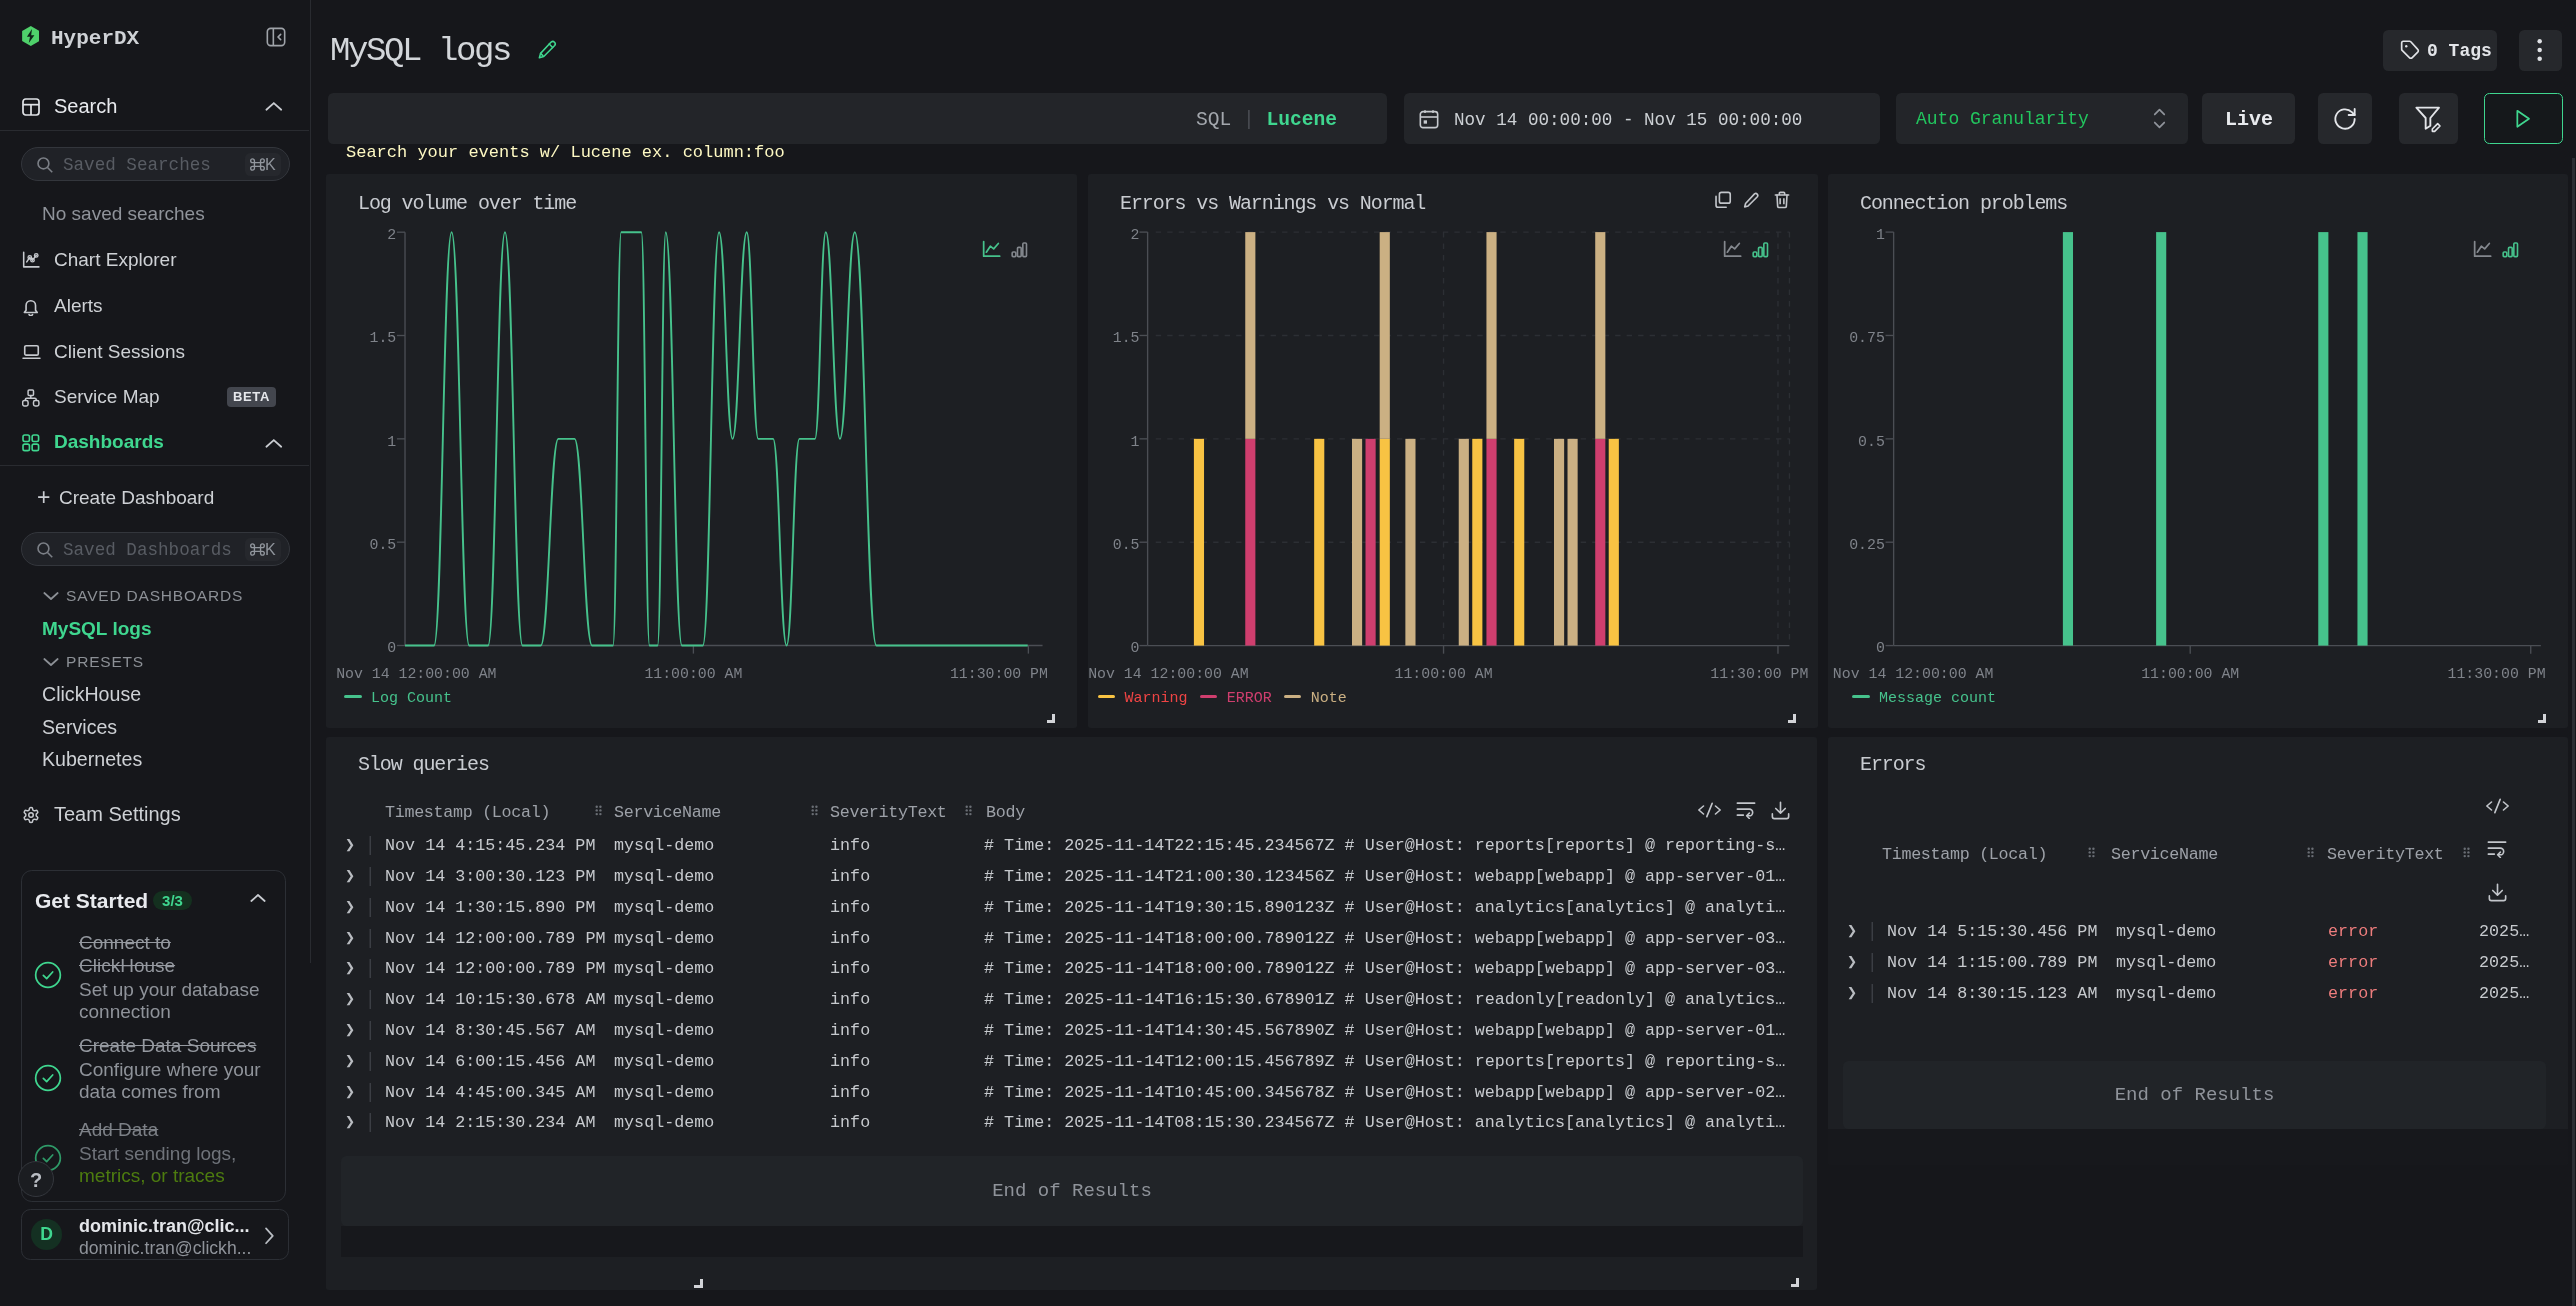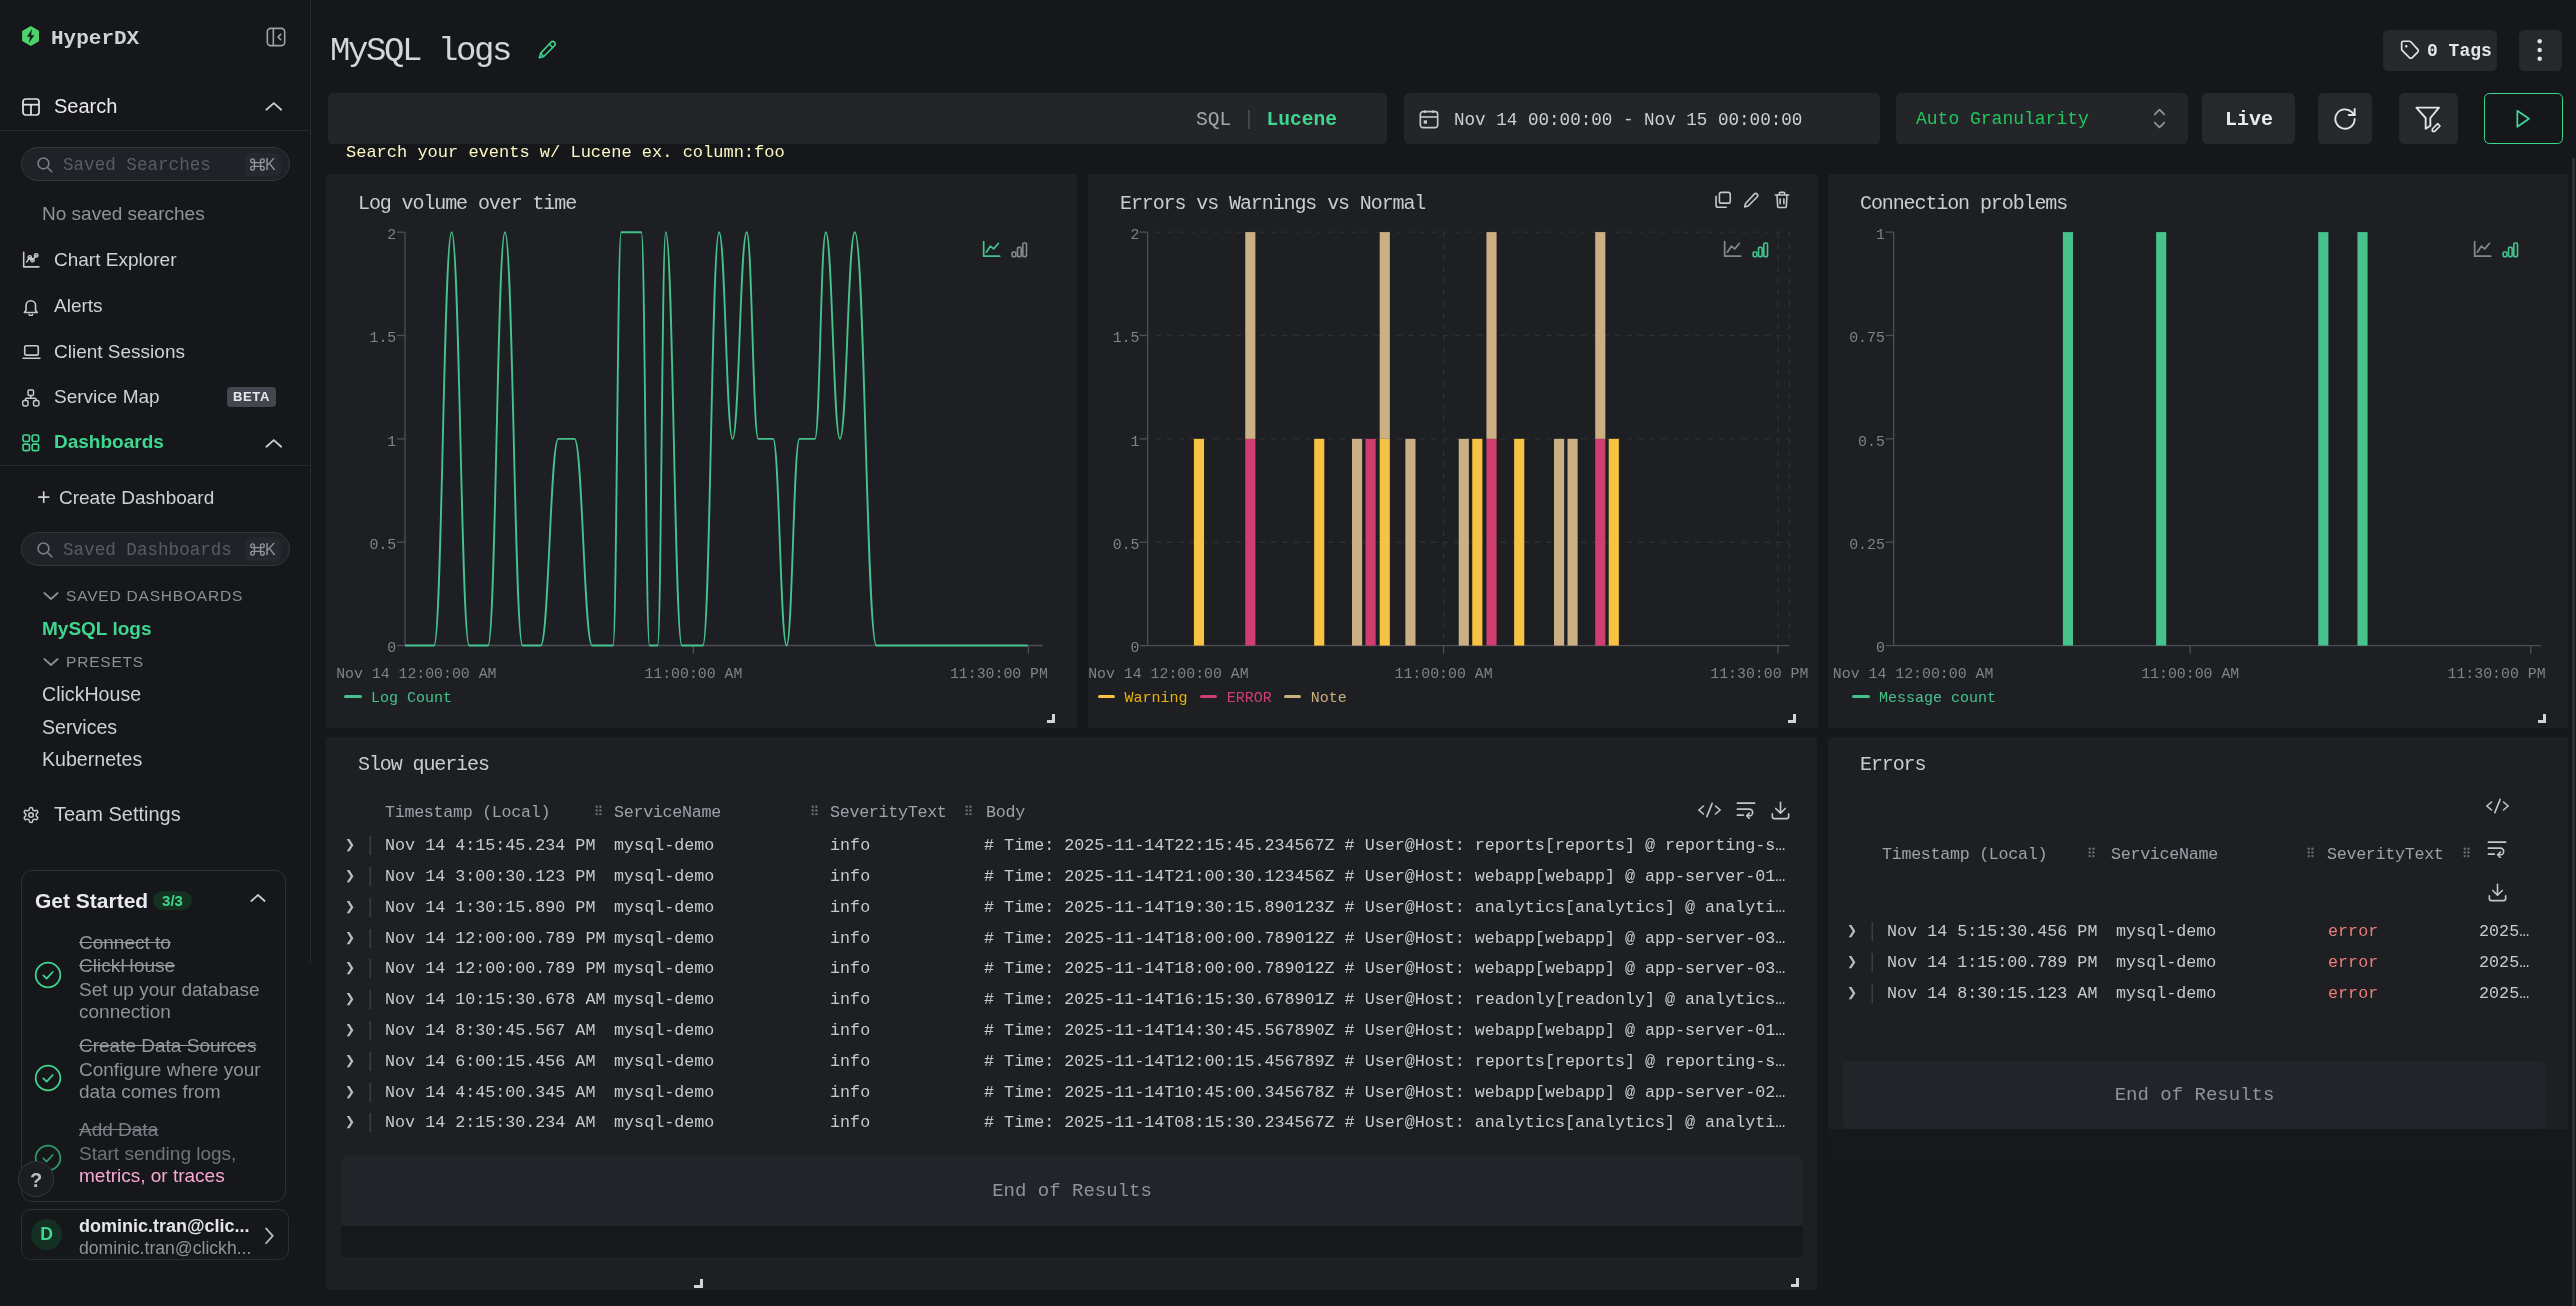--- a/index.html
+++ b/index.html
@@ -153,21 +153,21 @@
           <circle cx="21" cy="21" r="18.5" stroke="#3fd68f" stroke-width="2.6" fill="none"></circle>
           <path d="M14 21.5l5 5 9-10" fill="none" stroke-linecap="round" stroke-linejoin="round" stroke="#3fd68f" stroke-width="2.6"></path>
         </svg></div>
 <div class="abs" style="left:79px;top:1035px;font-size:19px;color:#9599a0;text-decoration:line-through;">Create Data Sources</div>
 <div class="abs" style="left:79px;top:1059px;font-size:19px;color:#8f939a;line-height:22px;">Configure where your<br>data comes from</div>
 <div class="abs" style="left:34px;top:1144px;"><svg width="28" height="28" viewBox="0 0 42 42" style="">
           <circle cx="21" cy="21" r="18.5" stroke="#2f9a68" stroke-width="2.6" fill="none"></circle>
           <path d="M14 21.5l5 5 9-10" fill="none" stroke-linecap="round" stroke-linejoin="round" stroke="#2f9a68" stroke-width="2.6"></path>
         </svg></div>
 <div class="abs" style="left:79px;top:1119px;font-size:19px;color:#7d8187;text-decoration:line-through;">Add Data</div>
-<div class="abs" style="left:79px;top:1143px;font-size:19px;color:#6f737a;line-height:22px;">Start sending logs,<br><span style="color:#f9a8d4;">metrics, or traces</span></div>
+<div class="abs" style="left:79px;top:1143px;font-size:19px;color:#6f737a;line-height:22px;">Start sending logs,<br><span style="color:#4d7c0f;">metrics, or traces</span></div>
 <div class="abs" style="left:18px;top:1161px;width:36px;height:36px;background:#1b1d21;border:0.7px solid #34373d;border-radius:50%;text-align:center;line-height:36px;font-size:20px;font-weight:bold;color:#b9bdc3;">?</div>
 <div class="abs" style="left:21px;top:1209px;width:268px;height:51px;border:0.7px solid #2c2f35;border-radius:9.5px;"></div>
 <div class="abs" style="left:31px;top:1219px;width:31px;height:31px;background:#143022;border-radius:50%;text-align:center;line-height:31px;font-size:17.6px;font-weight:bold;color:#3fd68f;">D</div>
 <div class="abs" style="left:79px;top:1216px;font-size:18px;font-weight:bold;color:#e4e6ea;">dominic.tran@clic...</div>
 <div class="abs" style="left:79px;top:1238px;font-size:17.6px;color:#8f939a;">dominic.tran@clickh...</div>
 <div class="abs" style="left:264px;top:1227px;"><svg width="10.8" height="17.6" viewBox="0 0 16 26" style="">
           <path d="M3 2l10 11L3 24" fill="none" stroke-linecap="round" stroke-linejoin="round" stroke="#b9bdc3" stroke-width="2.6"></path>
         </svg></div>
     </div>
     <div class="abs mono" style="left:330px;top:32px;font-size:34px;letter-spacing:-2.4px;color:#d3d6da;">MySQL logs</div>
@@ -317,21 +317,21 @@
 <rect x="568.5" y="392.0" width="15" height="306.0" fill="#f8c343"></rect>
 <rect x="589.5" y="392.0" width="15" height="306.0" fill="#cf3e6e"></rect>
 <rect x="589.5" y="86.0" width="15" height="306.0" fill="#cbb083"></rect>
 <rect x="630.5" y="392.0" width="15" height="306.0" fill="#f8c343"></rect>
 <rect x="689.5" y="392.0" width="15" height="306.0" fill="#cbb083"></rect>
 <rect x="709.5" y="392.0" width="15" height="306.0" fill="#cbb083"></rect>
 <rect x="750.5" y="392.0" width="15" height="306.0" fill="#cf3e6e"></rect>
 <rect x="750.5" y="86.0" width="15" height="306.0" fill="#cbb083"></rect>
 <rect x="770.5" y="392.0" width="15" height="306.0" fill="#f8c343"></rect>
 </svg>
-      <div class="legend" style="left:9.5px;top:516px;"><span class="dash" style="background:#f8c343;"></span><span class="lab" style="color:#eab308;">Warning</span><span class="dash" style="background:#cf3e6e;"></span><span class="lab" style="color:#cf3e6e;">ERROR</span><span class="dash" style="background:#cbb083;"></span><span class="lab" style="color:#cbb083;">Note</span></div>
+      <div class="legend" style="left:9.5px;top:516px;"><span class="dash" style="background:#f8c343;"></span><span class="lab" style="color:#ef4444;">Warning</span><span class="dash" style="background:#cf3e6e;"></span><span class="lab" style="color:#cf3e6e;">ERROR</span><span class="dash" style="background:#cbb083;"></span><span class="lab" style="color:#cbb083;">Note</span></div>
       <div class="rsz" style="right:21.6px;bottom:5.4px;"></div>
     </div>
     <div class="panel" style="left:1828px;top:174px;width:740px;height:554px;">
       <div class="ptitle">Connection problems</div>
       <div class="abs" style="right:76px;top:66px;"><svg width="20" height="19" viewBox="0 0 30 28" style="">
           <path d="M4 2v22h24" fill="none" stroke-linecap="round" stroke-linejoin="round" stroke="#84888e" stroke-width="2.6"></path>
           <path d="M8 18l6-9 5 4 7-8" fill="none" stroke-linecap="round" stroke-linejoin="round" stroke="#84888e" stroke-width="2.6"></path>
         </svg></div>
       <div class="abs" style="right:49px;top:68px;"><svg width="17" height="16" viewBox="0 0 25 24" style="">
           <rect x="1.5" y="15" width="5.5" height="7" rx="1.5" stroke="#46c28c" stroke-width="2.4" fill="none"></rect>

